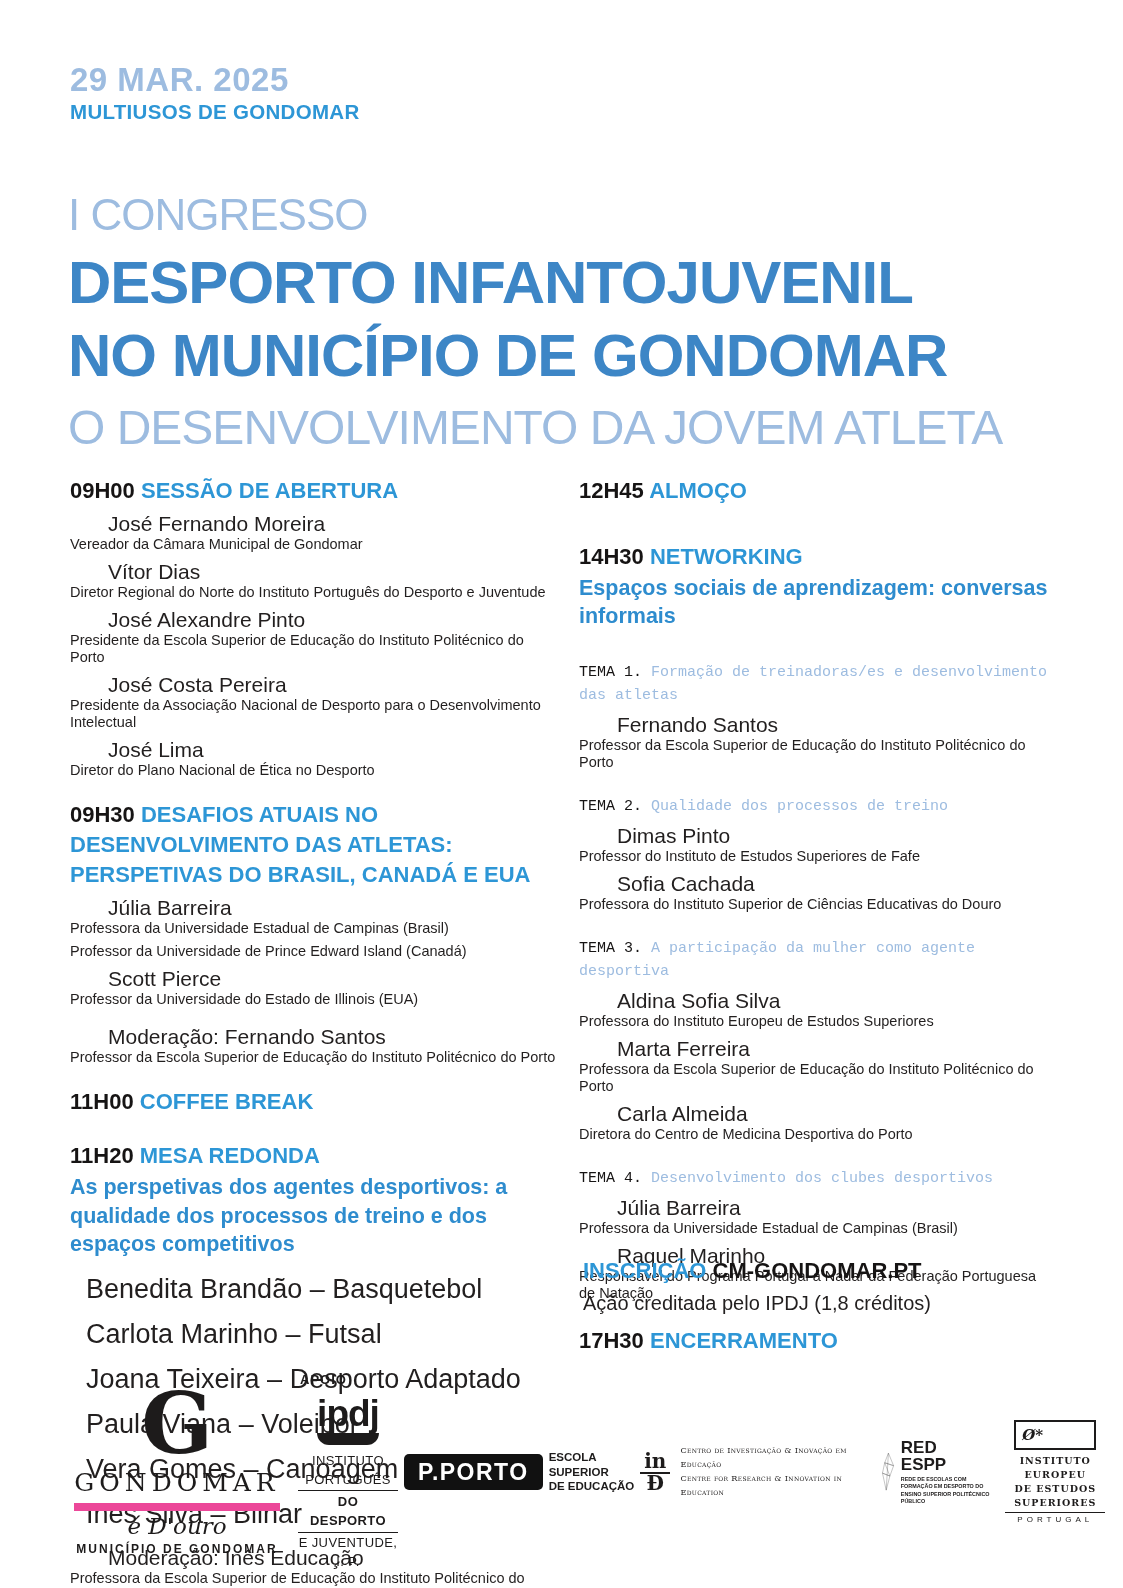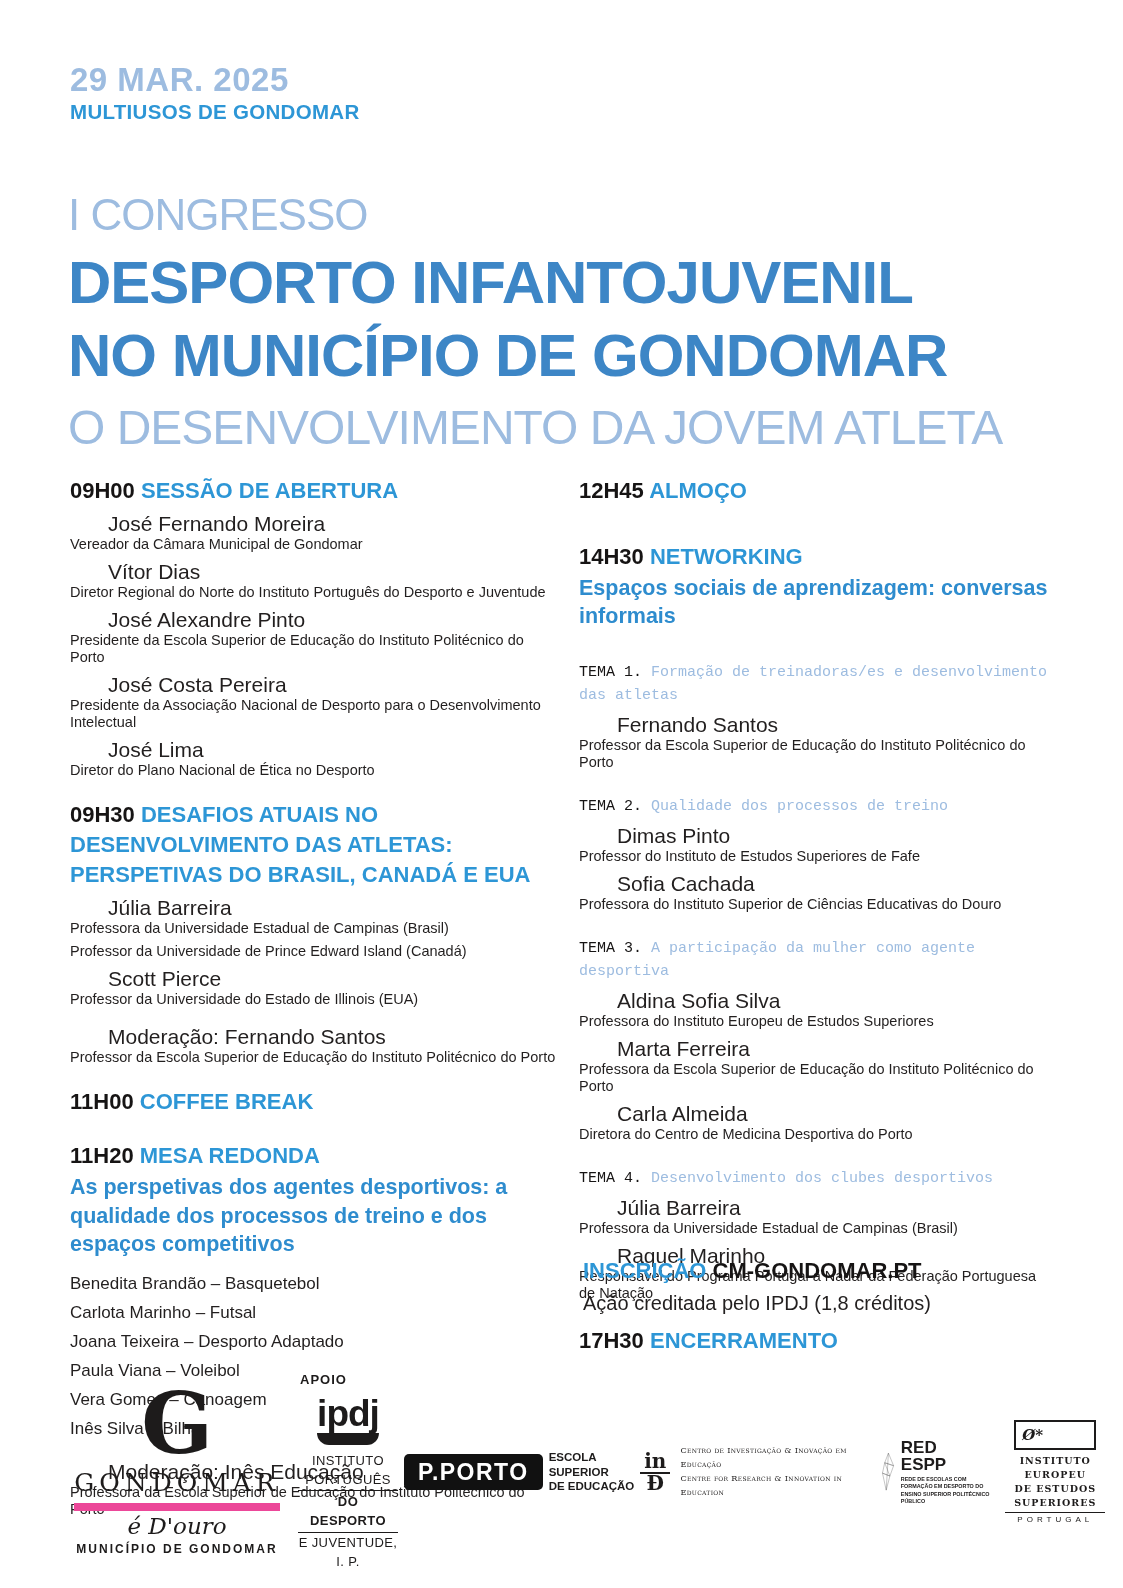--- a/index.html
+++ b/index.html
@@ -25,21 +25,21 @@
   .col-right{left:579px;width:474px;}
   section{margin:0 0 21px 0;}
   .session-h{font-size:22px;font-weight:700;line-height:1.36;margin:0 0 5px 0;}
   .session-h .time{color:#161414;}
   .session-h .lbl{color:var(--heading_blue,#2d96d6);}
   .session-sub{font-size:21.5px;font-weight:800;color:var(--subtitle_blue,#2e8cce);line-height:1.32;margin:-2px 0 10px 0;}
   .entry{margin:0 0 6px 0;}
   .entry .name{font-size:21px;line-height:25px;margin-left:38px;}
   .entry .role{font-size:14.5px;line-height:17px;}
   .moderation{margin-top:16px;}
-  .participants p{font-size:17px;line-height:29px;margin:0;}
+  .participants p{font-size:27px;line-height:29px;margin:16px;}
   .theme{margin:0 0 24px 0;}
   .theme-h{font-size:15px;line-height:23px;margin:0 0 5px 0;font-family:Liberation Mono, monospace;}
   .theme-h .t-lbl{color:#161414;}
   .theme-h .t-topic{color:var(--light_blue,#9dbce0);}
   .gap-lunch{margin-bottom:36px;}
   .gap-net{margin-bottom:30px;}
   .closing{margin-top:6px;}
 
   
   .insc{left:583px;top:1258px;width:470px;}

